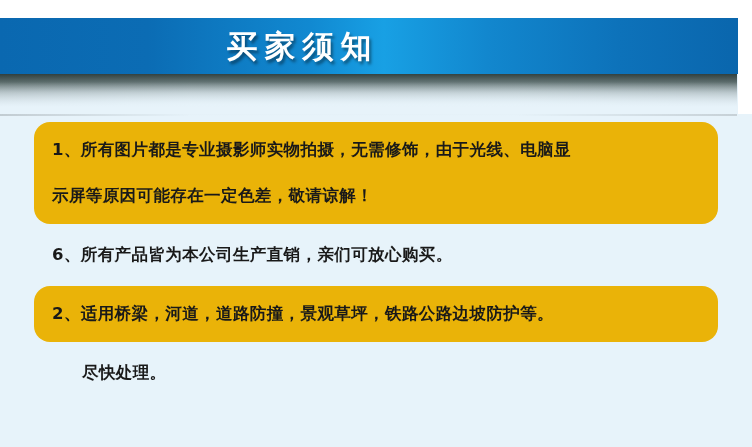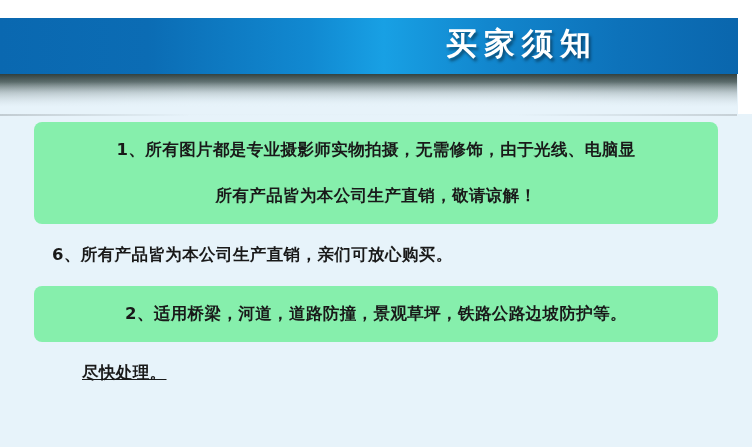--- a/index.html
+++ b/index.html
@@ -57,29 +57,28 @@
         #1287ce 66%,
         #0d72ba 84%,
         #0a66ad 100%);
     z-index: 3;
   }
   .banner-title {
     position: absolute;
     left: 0; top: 0;
     width: 598px; height: 56px;
     line-height: 56px;
-    text-align: right;
+    text-align: center;
     color: #ffffff;
     font-size: 31px;
     font-weight: bold;
     letter-spacing: 7px;
     text-indent: 7px;
     text-shadow: 2px 3px 3px rgba(0,0,0,0.42);
     white-space: nowrap;
-    font-family: Liberation Mono, monospace;
   }
   
   .banner-shadow {
     position: absolute;
     left: 0; top: 56px;
     width: 737px; height: 42px;
     background:
       linear-gradient(to bottom,
          rgba(36,52,50,0.92) 0%,
          rgba(58,76,74,0.78) 18%,
@@ -114,30 +113,28 @@
     margin: 0 34px;
     padding: 5px 18px 5px 18px;
     box-sizing: border-box;
     color: #191919;
     font-size: 16.5px;
     font-weight: bold;
     line-height: 46px;
     letter-spacing: 0.4px;
   }
   .notice-item.highlight {
-    background: #86efac;
-    border-radius: 8px;
-    text-align: center;
+    background: #eab308;
+    border-radius: 16px;
   }
   .notice-item .line {
     white-space: nowrap;
   }
   .notice-item .line.indent {
     padding-left: 30px;
-    text-decoration: underline;
   }
 
   .gap-2 { height: 3px; }
   .gap-3 { height: 3px; }
   .gap-4 { height: 3px; }
 </style>
 </head>
 <body>
 
 <div id="page">
@@ -150,21 +147,21 @@
       <div class="banner-title">买家须知</div>
     </div>
   </div>
   <div class="banner-shadow-fade"></div>
   <div class="right-gutter"></div>
 
   <div class="notice-list">
 
     <div class="notice-item highlight">
       <div class="line">1、所有图片都是专业摄影师实物拍摄，无需修饰，由于光线、电脑显</div>
-      <div class="line">所有产品皆为本公司生产直销，敬请谅解！</div>
+      <div class="line">示屏等原因可能存在一定色差，敬请谅解！</div>
     </div>
 
     <div class="gap-2"></div>
 
     <div class="notice-item">
       <div class="line">6、所有产品皆为本公司生产直销，亲们可放心购买。</div>
     </div>
 
     <div class="gap-3"></div>
 

